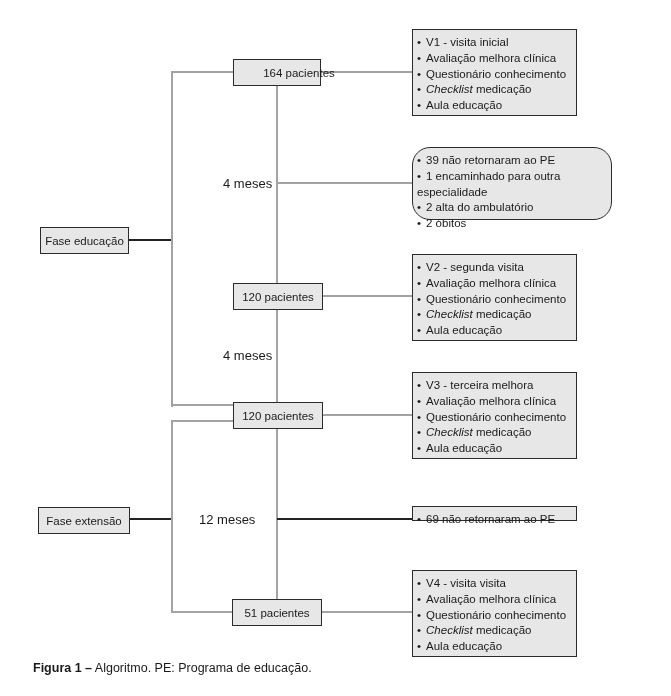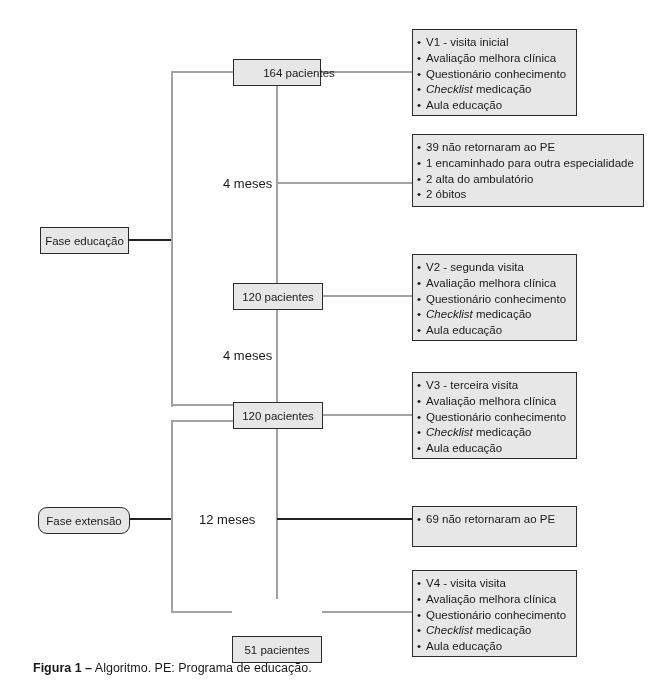--- a/index.html
+++ b/index.html
@@ -65,77 +65,77 @@
   <div class="ln gray" style="left:323px;top:295px;width:89px;height:2px;"></div>
   <div class="ln gray" style="left:323px;top:414px;width:89px;height:2px;"></div>
   <div class="ln gray" style="left:322px;top:611px;width:90px;height:2px;"></div>
   <div class="ln dark" style="left:129px;top:239px;width:42px;height:2px;"></div>
   <div class="ln dark" style="left:130px;top:518px;width:41px;height:2px;"></div>
   <div class="ln dark" style="left:277px;top:518px;width:135px;height:2px;"></div>
 
   <div class="node" style="left:40px;top:227px;width:89px;height:27px;">
     <span>Fase educação</span>
   </div>
-  <div class="node" style="left:38px;top:507px;width:92px;height:27px;border-radius:9px;">
+  <div class="node" style="left:38px;top:507px;width:92px;height:27px;">
     <span>Fase extensão</span>
   </div>
 
   <div class="node" style="left:233px;top:59px;width:88px;height:27px;padding-left:44px;">
     <span>164 pacientes</span>
   </div>
   <div class="node" style="left:233px;top:283px;width:90px;height:27px;">
     <span>120 pacientes</span>
   </div>
   <div class="node" style="left:233px;top:402px;width:90px;height:27px;">
     <span>120 pacientes</span>
   </div>
-  <div class="node" style="left:232px;top:599px;width:90px;height:27px;margin-top:37px;">
+  <div class="node" style="left:232px;top:599px;width:90px;height:27px;">
     <span>51 pacientes</span>
   </div>
 
   <div class="interval" style="left:223px;top:176px;">4 meses</div>
   <div class="interval" style="left:223px;top:348px;">4 meses</div>
   <div class="interval" style="left:199px;top:512px;">12 meses</div>
 
   <div class="detail" style="left:412px;top:29px;width:165px;height:87px;">
     <ul>
         <li>V1 - visita inicial</li>
         <li>Avaliação melhora clínica</li>
         <li>Questionário conhecimento</li>
         <li><i>Checklist</i> medicação</li>
         <li>Aula educação</li>
       </ul>
   </div>
-  <div class="detail" style="left:412px;top:134px;width:232px;height:73px;">
+  <div class="detail" style="left:412px;top:147px;width:200px;height:73px;border-radius:18px;">
     <ul>
         <li>39 não retornaram ao PE</li>
         <li>1 encaminhado para outra especialidade</li>
         <li>2 alta do ambulatório</li>
         <li>2 óbitos</li>
       </ul>
   </div>
   <div class="detail" style="left:412px;top:254px;width:165px;height:87px;">
     <ul>
         <li>V2 - segunda visita</li>
         <li>Avaliação melhora clínica</li>
         <li>Questionário conhecimento</li>
         <li><i>Checklist</i> medicação</li>
         <li>Aula educação</li>
       </ul>
   </div>
   <div class="detail" style="left:412px;top:372px;width:165px;height:87px;">
     <ul>
-        <li>V3 - terceira visita</li>
+        <li>V3 - terceira melhora</li>
         <li>Avaliação melhora clínica</li>
         <li>Questionário conhecimento</li>
         <li><i>Checklist</i> medicação</li>
         <li>Aula educação</li>
       </ul>
   </div>
-  <div class="detail" style="left:412px;top:506px;width:165px;height:41px;">
+  <div class="detail" style="left:412px;top:506px;width:165px;height:15px;">
     <ul>
         <li>69 não retornaram ao PE</li>
       </ul>
   </div>
   <div class="detail" style="left:412px;top:570px;width:165px;height:87px;">
     <ul>
         <li>V4 - visita visita</li>
         <li>Avaliação melhora clínica</li>
         <li>Questionário conhecimento</li>
         <li><i>Checklist</i> medicação</li>

